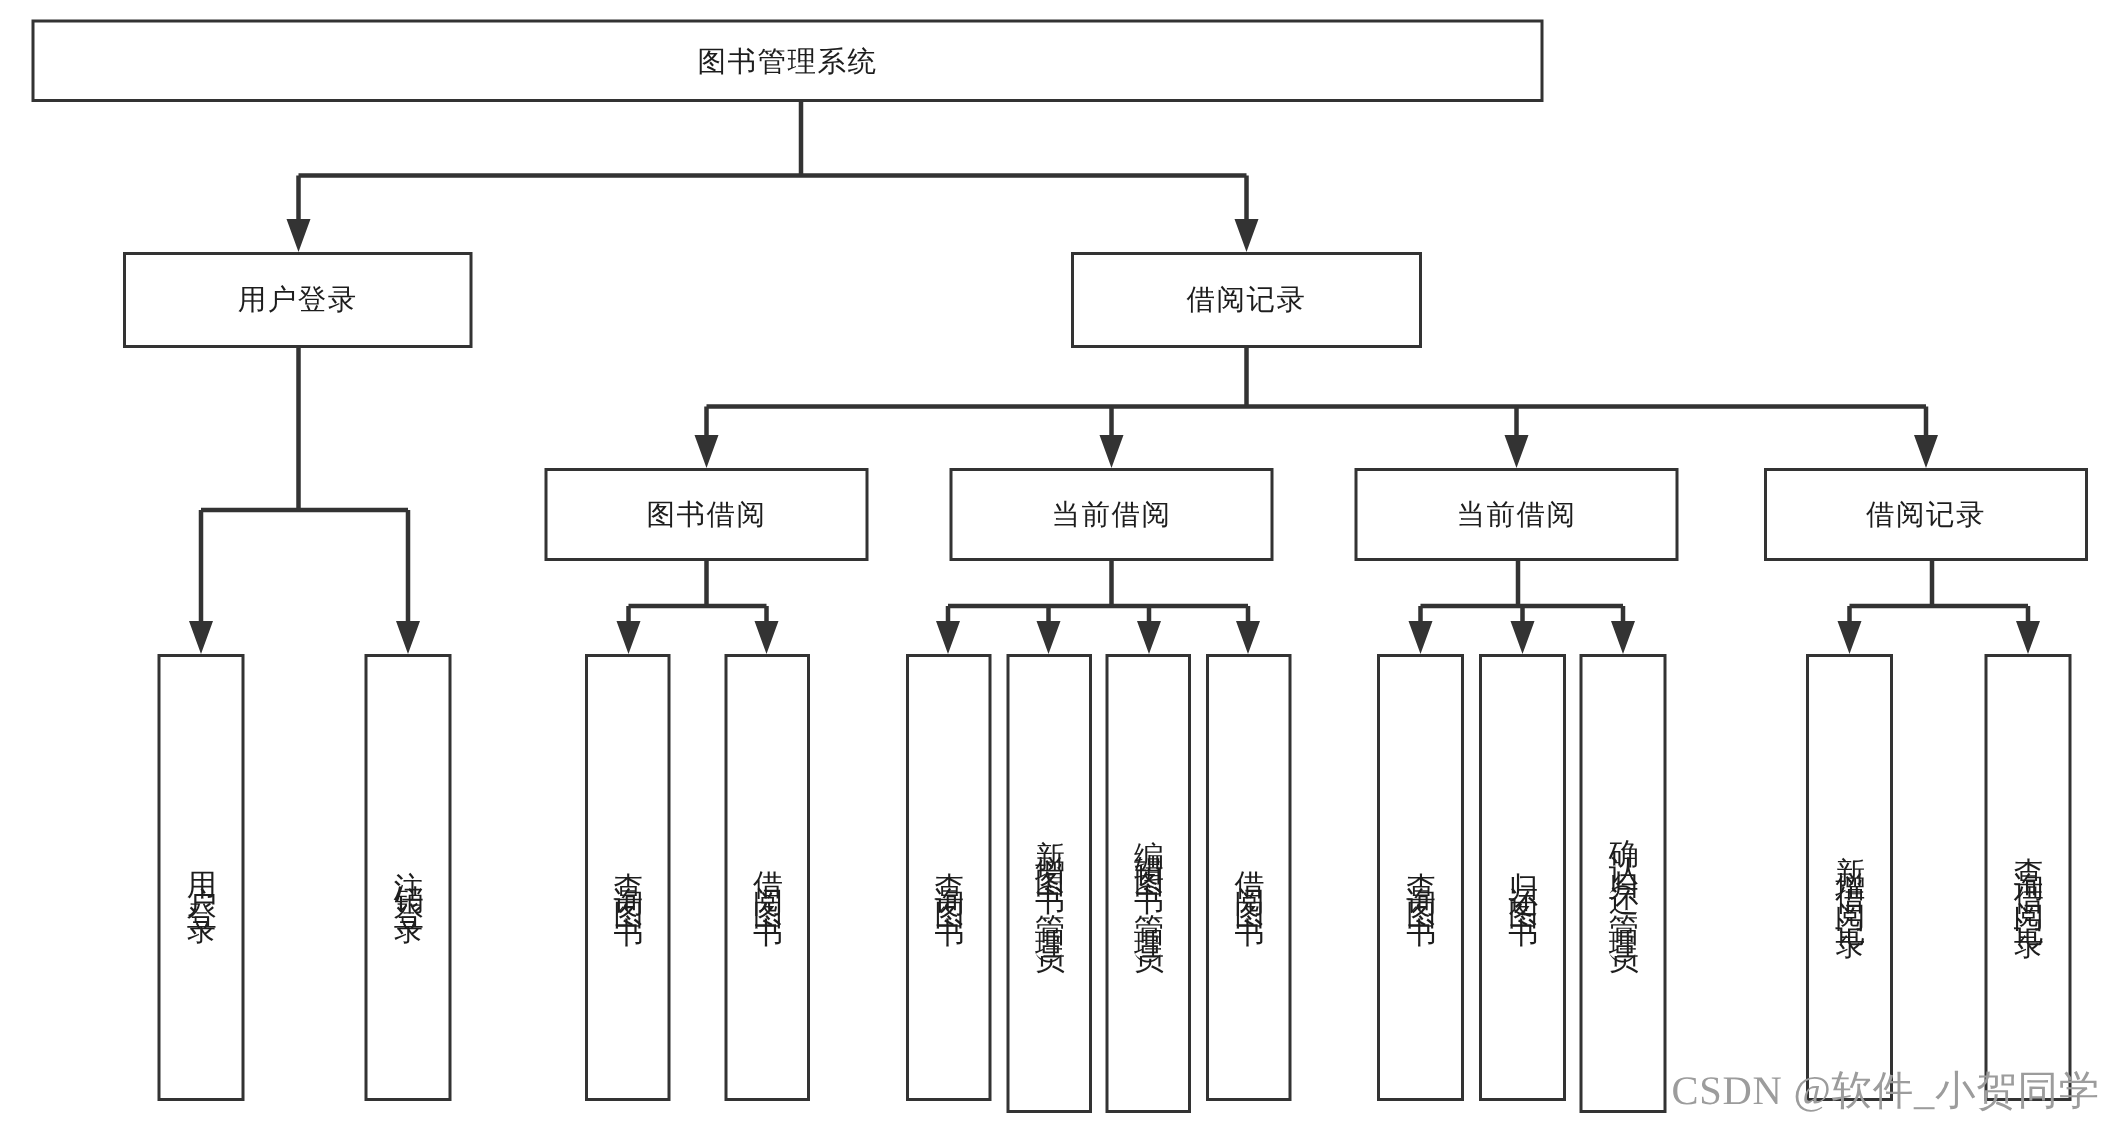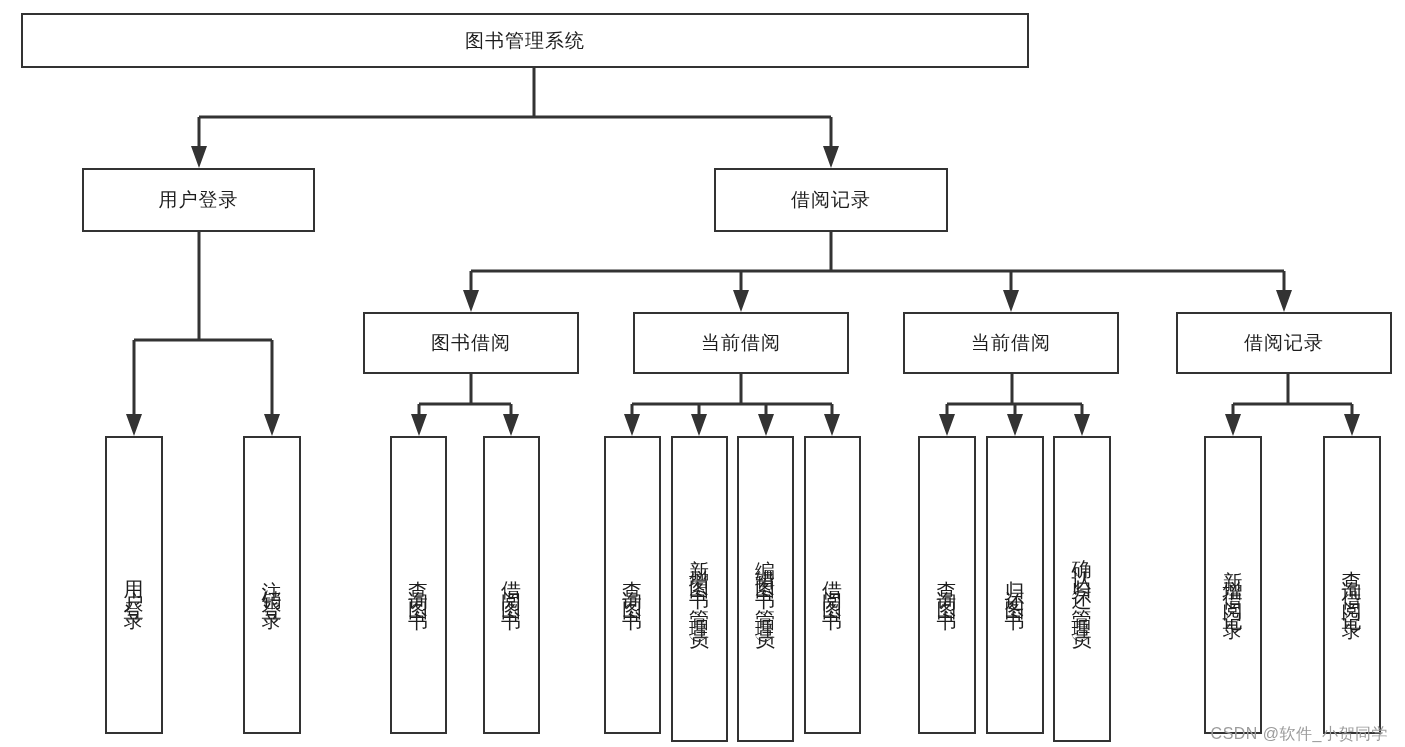--- a/index.html
+++ b/index.html
@@ -49,26 +49,27 @@
   .vtext {
     writing-mode: vertical-rl;
     text-orientation: mixed;
     font-size: 20px;
     line-height: 1;
     letter-spacing: 10px;
     white-space: nowrap;
   }
   .watermark {
     position: absolute;
-    right: 17px;
+    right: 5px;
     bottom: 2px;
-    font-size: 16px;
+    font-size: 27px;
     letter-spacing: 0.5px;
     color: var(--color-watermark, #9c9c9c);
     white-space: nowrap;
+    font-family: Liberation Serif, serif;
   }
 </style>
 </head>
 <body>
 
 <div class="canvas">
 
   <svg class="connectors" viewBox="0 0 1405 747" xmlns="http://www.w3.org/2000/svg">
     <path class="lines" d="
       M534 68 V117 M199 117 H831 M199 117 V150 M831 117 V150

